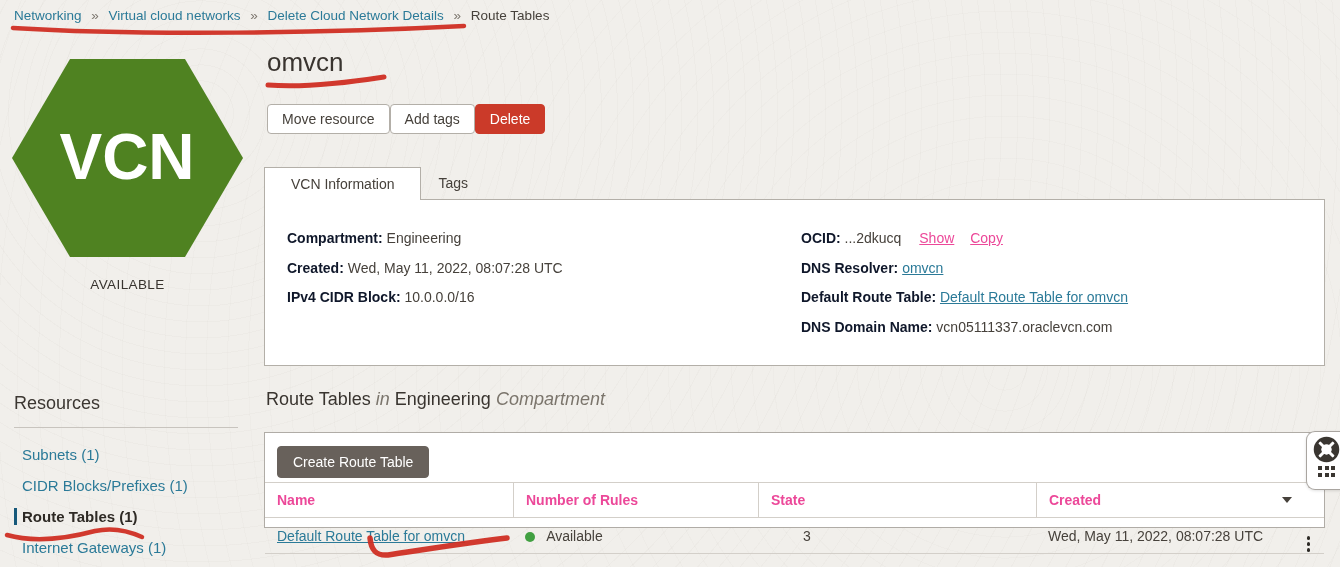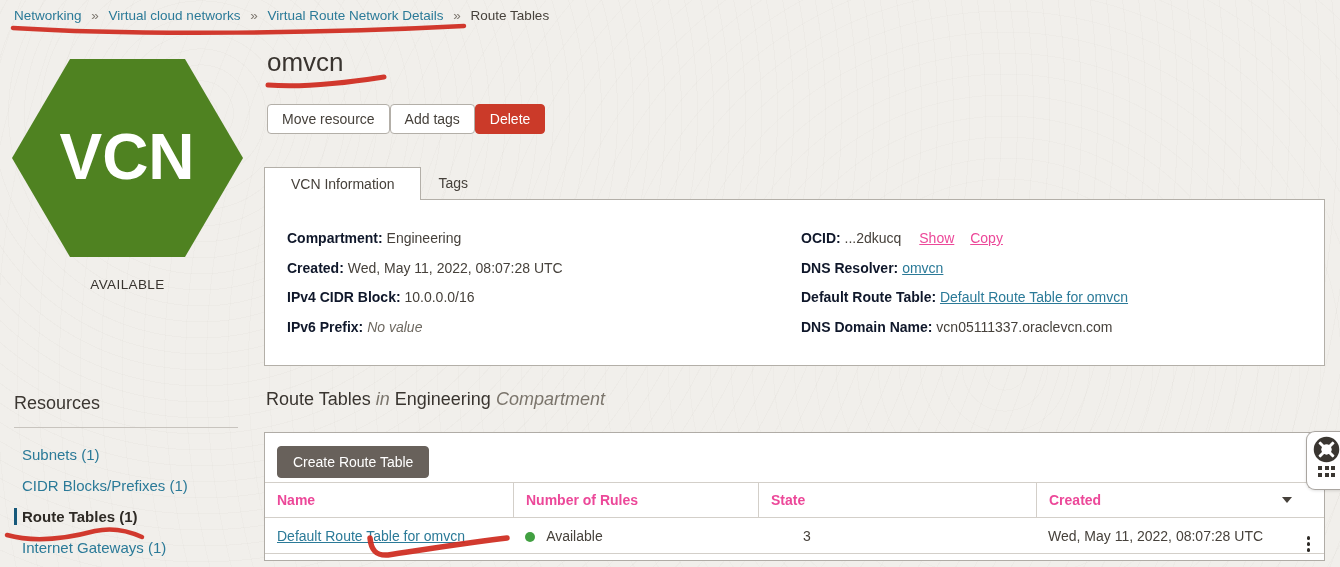--- a/index.html
+++ b/index.html
@@ -64,21 +64,21 @@
   .muted-italic { font-style:italic; color:#6e6961; }
   .dark-link { color:#ec4899; text-decoration:underline; cursor:pointer;margin-top:7px; }
   #show-link { margin-left:14px; }
   #copy-link { margin-left:12px; }
 
   
   #section-heading { position:absolute; left:266px; top:389px; font-size:18px; color:#39342f; white-space:nowrap; }
   #section-heading .it { font-style:italic; color:#7b756c; }
 
   
-  #table-card { position:absolute; left:264px; top:432px; width:1061px; height:129px;
+  #table-card { position:absolute; left:264px; top:432px; width:1061px; height:96px;
     background:#fff; border:1px solid #b0aca6; }
   #create-btn { position:absolute; left:12px; top:13px; background:#68615b; border:1px solid #68615b;
     color:#fff; font-size:14px; padding:7px 15px; border-radius:4px; cursor:pointer; }
   .tbl-header { position:absolute; left:0; top:49px; width:1059px; height:36px; display:flex;
     border-top:1px solid #d3cfc9; border-bottom:1px solid #d3cfc9; }
   .th { font-weight:bold; font-size:14px; color:#ec4899; padding:9px 0 0 12px; height:35px; }
   .th + .th { border-left:1px solid #d3cfc9; }
   .col-name { width:248px; } .col-state { width:278px; } .col-rules { width:245px; } .col-created { width:288px; position:relative; }
   .sort-arrow { position:absolute; right:32px; top:14px; width:0; height:0;
     border-left:5px solid transparent; border-right:5px solid transparent; border-top:6px solid #46413b; }
@@ -100,21 +100,21 @@
 </head>
 <body>
 
 <div id="stage">
 
   <div id="breadcrumb">
     <a class="lnk">Networking</a>
     <span class="sep">»</span>
     <a class="lnk">Virtual cloud networks</a>
     <span class="sep">»</span>
-    <a class="lnk">Virtual Route Network Details</a>
+    <a class="lnk">Delete Cloud Network Details</a>
     <span class="sep">»</span>
     <span class="crumb-last">Route Tables</span>
   </div>
 
   <svg id="vcn-icon" width="231" height="198" viewBox="0 0 231 198">
     <polygon points="0,99 58,0 173,0 231,99 173,198 58,198" fill="#4f8221"></polygon>
     <text x="115" y="103" text-anchor="middle" dominant-baseline="middle" fill="#ffffff" font-family="Liberation Sans, sans-serif" font-size="64" font-weight="bold">VCN</text>
   </svg>
   <div id="vcn-status">AVAILABLE</div>
 
@@ -155,24 +155,20 @@
         <b>Compartment:</b>
         <span>Engineering</span>
       </div>
       <div class="info-row">
         <b>Created:</b>
         <span>Wed, May 11, 2022, 08:07:28 UTC</span>
       </div>
       <div class="info-row">
         <b>IPv4 CIDR Block:</b>
         <span>10.0.0.0/16</span>
-      </div>
-      <div class="info-row">
-        <b>IPv6 Prefix:</b>
-        <span class="muted-italic">No value</span>
       </div>
     </div>
     <div class="info-col" id="info-col-right">
       <div class="info-row">
         <b>OCID:</b>
         <span>...2dkucq</span>
         <a class="dark-link" id="show-link">Show</a>
         <a class="dark-link" id="copy-link">Copy</a>
       </div>
       <div class="info-row">

